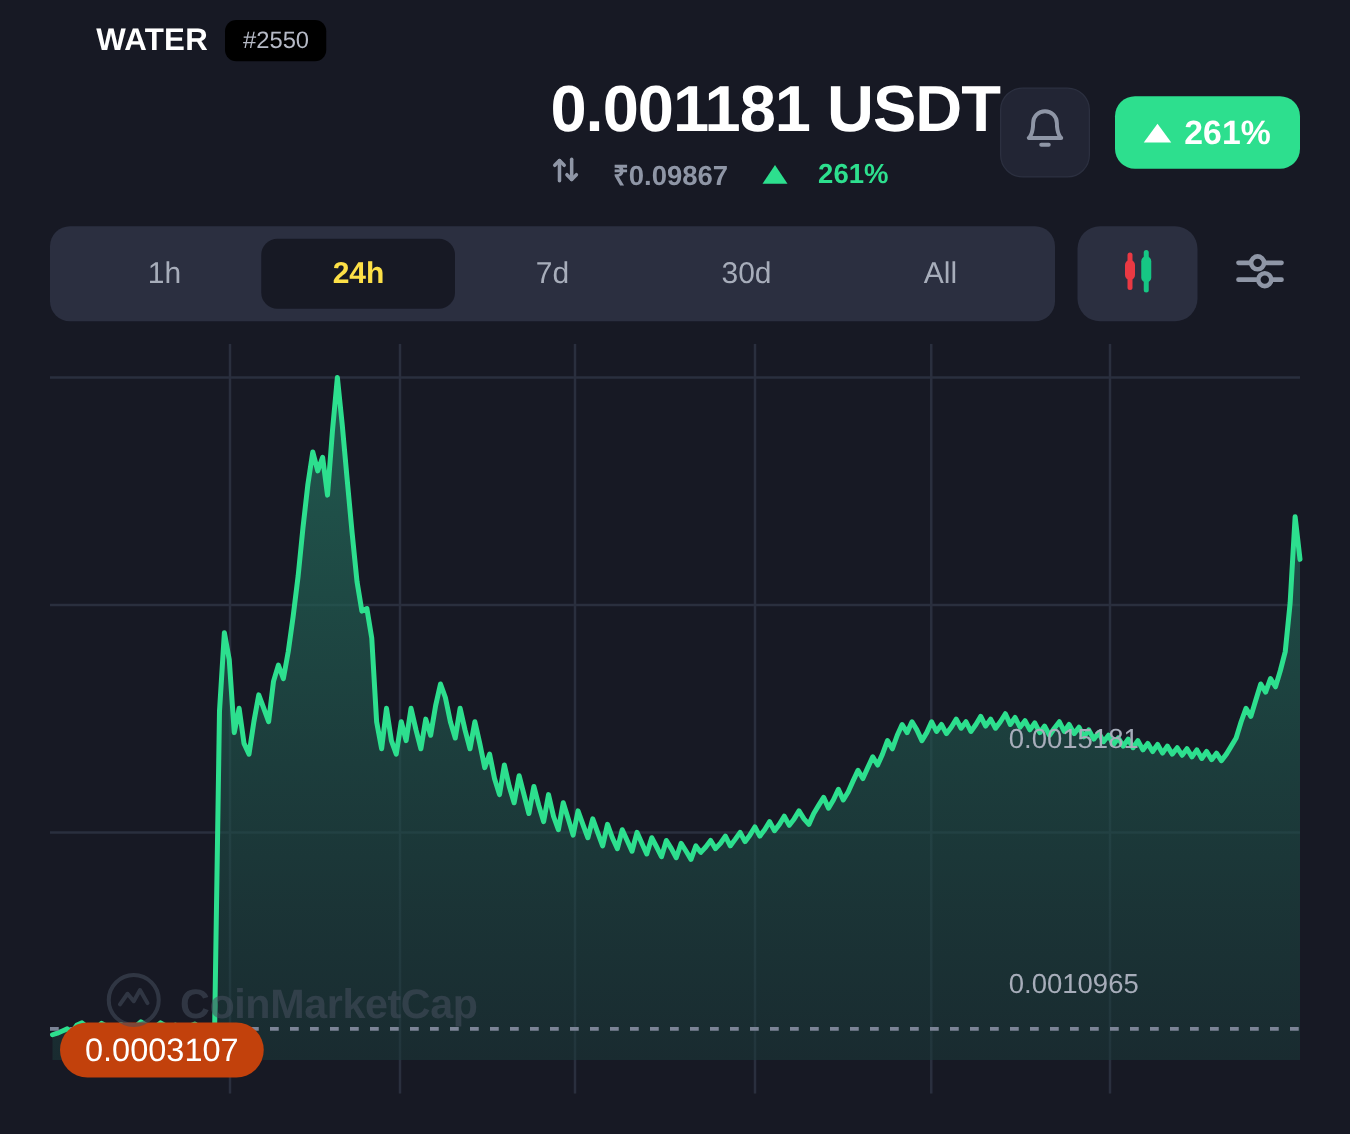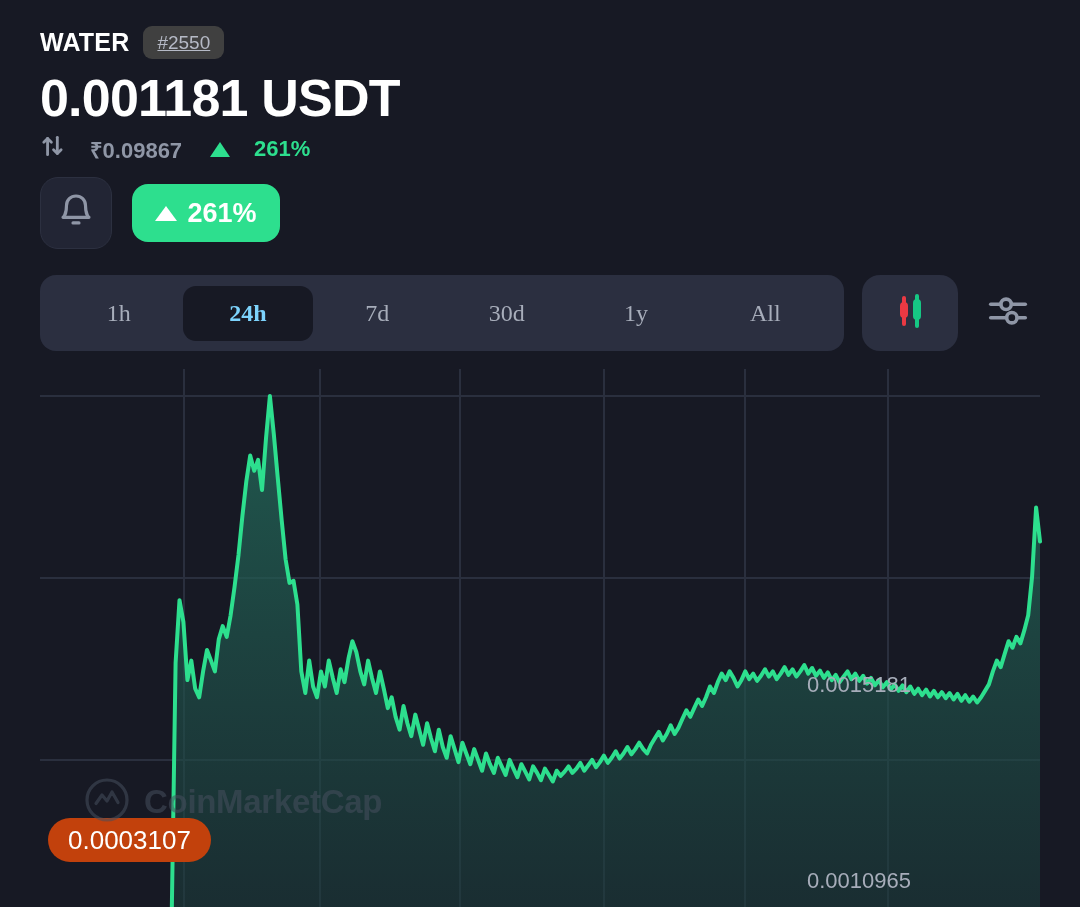--- a/index.html
+++ b/index.html
@@ -4,36 +4,35 @@
 <style>
   * { margin:0; padding:0; box-sizing:border-box; }
   html,body { background:#171924; }
   body {
     width:1080px; height:907px;
     font-family:"Liberation Sans", sans-serif;
     color:#fff; overflow:hidden; position:relative;
   }
 
   
-  #header { padding:20px 40px 0 40px; }
+  #header { padding:10px 40px 0 40px;margin-left:37px; }
 
   .title-row { display:flex; align-items:center; gap:14px; height:44px; }
   #coin-symbol {
     font-size:25px; font-weight:700; color:#ffffff; letter-spacing:.2px;
   }
   #rank-badge {
-    background:#404040; color:#b6bac6;
+    background:#000000; color:#b6bac6;
     font-size:19px; font-weight:500;
-    padding:7px 14px; border-radius:9px; line-height:1;text-decoration:underline;
+    padding:7px 14px; border-radius:9px; line-height:1;
   }
 
   .price-row {
     display:flex; align-items:flex-start; justify-content:flex-end;
     margin-top:4px;
-    flex-direction:column;
   }
   #price-main {
     font-size:52px; font-weight:700; color:#fff;
     letter-spacing:-0.8px; line-height:1.18;
   }
 
   .header-actions { display:flex; align-items:center; gap:20px; padding-top:12px; }
   #alert-button {
     width:72px; height:72px; border-radius:18px;
     background:#222534; border:1px solid #2c3040;
@@ -64,27 +63,26 @@
 
   
   #controls {
     display:flex; align-items:center; gap:18px;
     padding:0 40px; margin-top:26px;
   }
   #range-tabs {
     flex:1; height:76px; background:#2b2f40; border-radius:16px;
     display:flex; align-items:center; justify-content:space-between;
     padding:10px 14px;
-    font-family:Liberation Serif, serif;
   }
   .range-tab {
     flex:1; text-align:center; font-size:24px; font-weight:500;
     color:#a7adba; padding:14px 0; border-radius:13px;
   }
-  .range-tab.active { background:#171924; color:#7dd3fc; font-weight:700; }
+  .range-tab.active { background:#171924; color:#fde047; font-weight:700; }
 
   #chart-type-button {
     width:96px; height:76px; border-radius:18px; background:#2b2f40;
     display:flex; align-items:center; justify-content:center; gap:7px;
   }
   #settings-button {
     width:64px; height:76px;
     display:flex; align-items:center; justify-content:center;
   }
 
@@ -158,21 +156,20 @@
     </div>
   </div>
 </div>
 
 <div id="controls">
   <div id="range-tabs">
     <div class="range-tab">1h</div>
     <div class="range-tab active">24h</div>
     <div class="range-tab">7d</div>
     <div class="range-tab">30d</div>
-    <div class="range-tab">1y</div>
     <div class="range-tab">All</div>
   </div>
 
   <div id="chart-type-button">
     <span>
       <svg width="46" height="46" viewBox="0 0 46 46">
         <line x1="17" y1="10" x2="17" y2="36" stroke="#ea3943" stroke-width="4" stroke-linecap="round"></line>
         <rect x="13" y="14" width="8" height="16" rx="4" fill="#ea3943"></rect>
         <line x1="30" y1="8" x2="30" y2="38" stroke="#16c784" stroke-width="4" stroke-linecap="round"></line>
         <rect x="26" y="11" width="8" height="21" rx="4" fill="#16c784"></rect>

